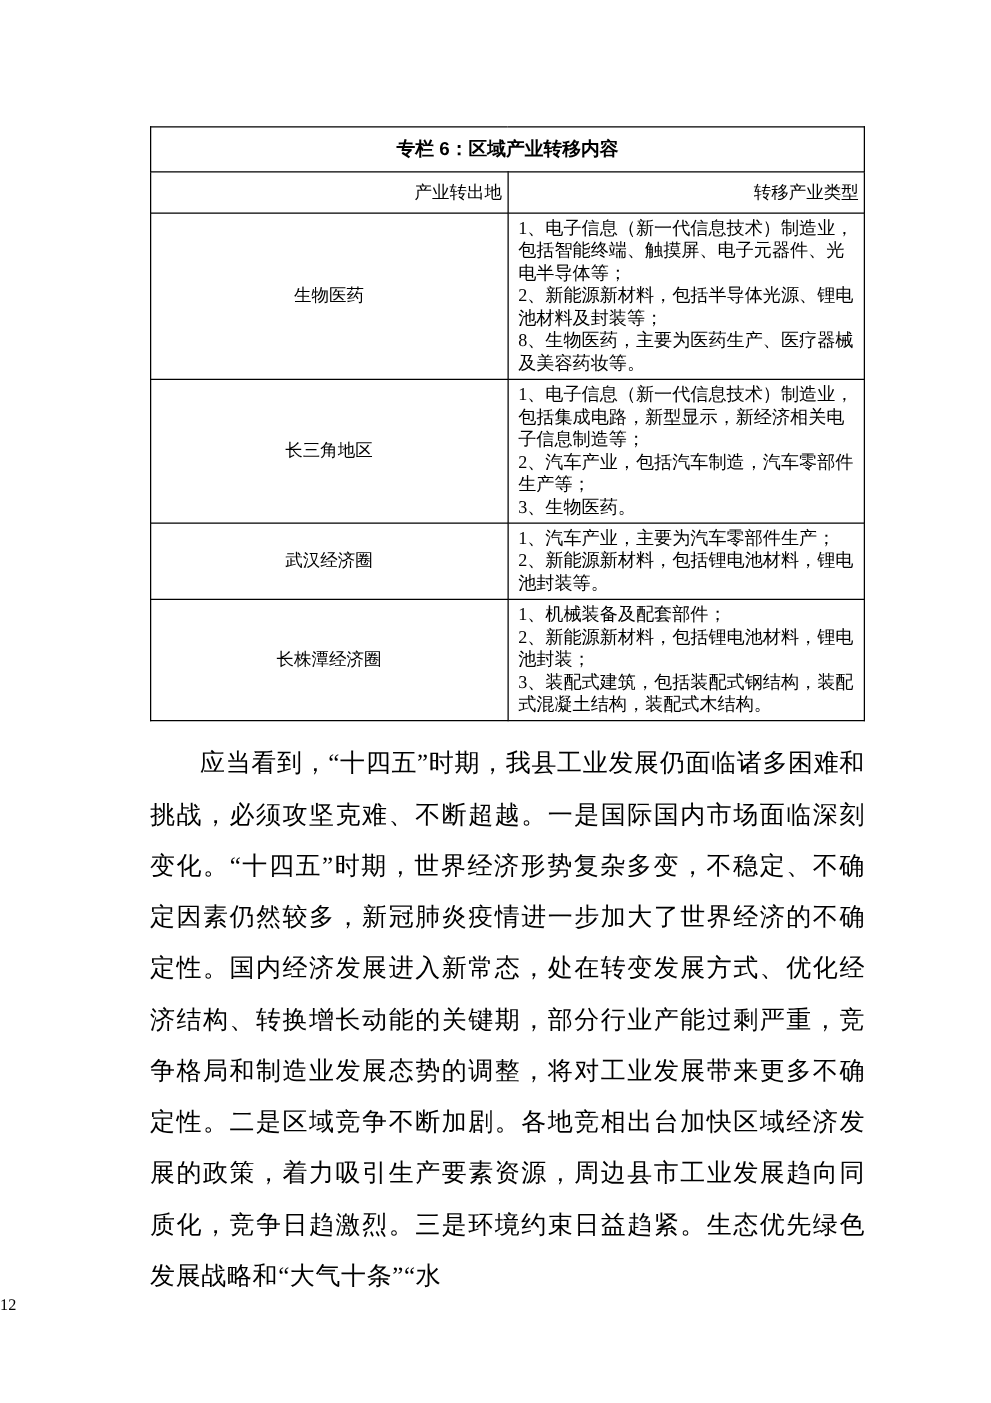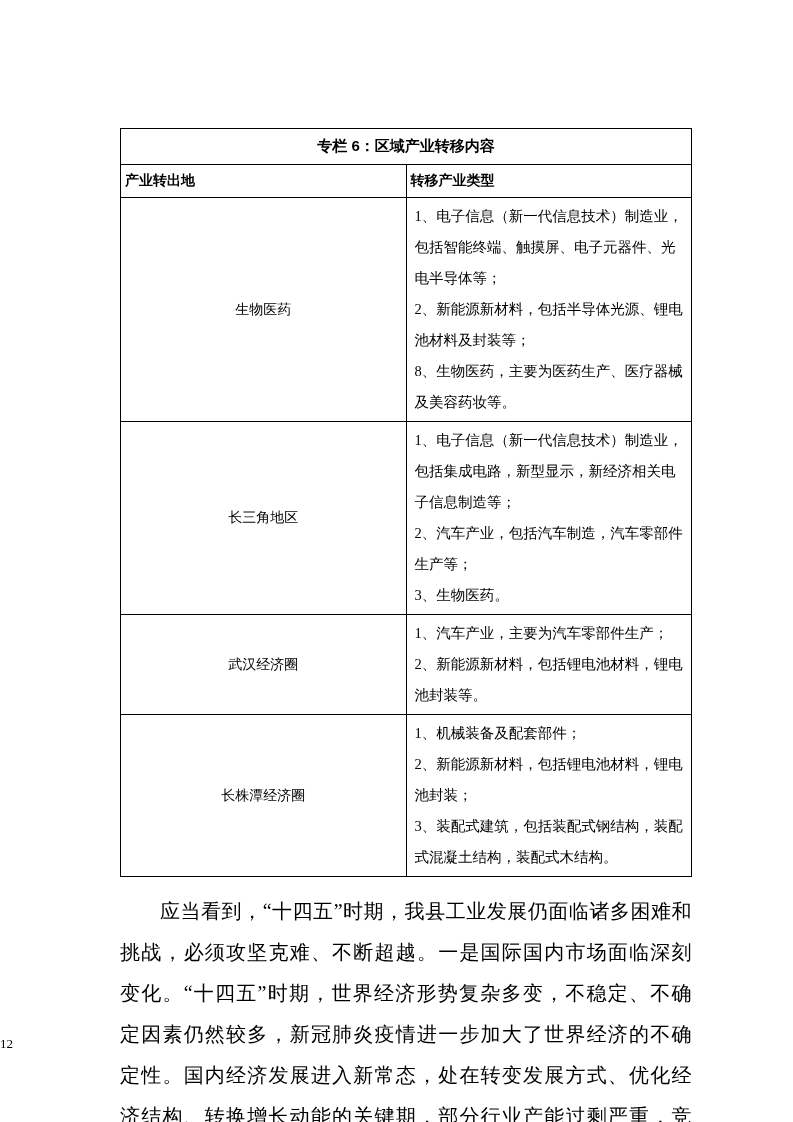--- a/index.html
+++ b/index.html
@@ -9,33 +9,33 @@
     background: #ffffff;
     color: #000000;
     position: relative;
     overflow: hidden;
     font-family: "Liberation Serif", "DejaVu Serif", serif;
   }
   .content { position: absolute; left: 120px; top: 92px; width: 572px; }
 
   .lead-line { margin: 0; font-size: 20px; line-height: 32px; letter-spacing: 1px; }
 
-  .transfer-table { width: 100%; border-collapse: collapse; table-layout: fixed; margin-top: 36px; }
+  .transfer-table { width: 100%; border-collapse: collapse; table-layout: fixed; margin-top: 9px; }
   .transfer-table th, .transfer-table td { border: 1px solid #000000; }
   .table-title {
     font-family: "Liberation Sans", "DejaVu Sans", sans-serif;
     font-size: 15px; font-weight: bold; text-align: center; padding: 8px 4px;
   }
   .col-header {
     font-family: "Liberation Sans", "DejaVu Sans", sans-serif;
-    font-size: 14px; font-weight: bold; text-align: left; padding: 7px 4px;
+    font-size: 14px; font-weight: normal; text-align: right; padding: 7px 4px;
   }
   .col-region { width: 115px; }
   .region-cell { text-align: center; vertical-align: middle; font-size: 14px; padding: 4px 2px; }
-  .items-cell { vertical-align: middle; font-size: 14.5px; line-height: 31px; padding: 3px 6px 3px 8px; }
+  .items-cell { vertical-align: middle; font-size: 14.5px; line-height: 18px; padding: 3px 6px 3px 8px; }
   .items-cell .item { margin: 0; }
 
   .section-heading { margin: 28px 0 0 0; font-size: 20px; font-weight: bold; text-indent: 40px; line-height: 28px; }
 
   .body-paragraph {
     margin: 14px 0 0 0;
     font-size: 20px; line-height: 41px;
     text-align: justify; text-indent: 40px;
     letter-spacing: 0.5px;
   }

